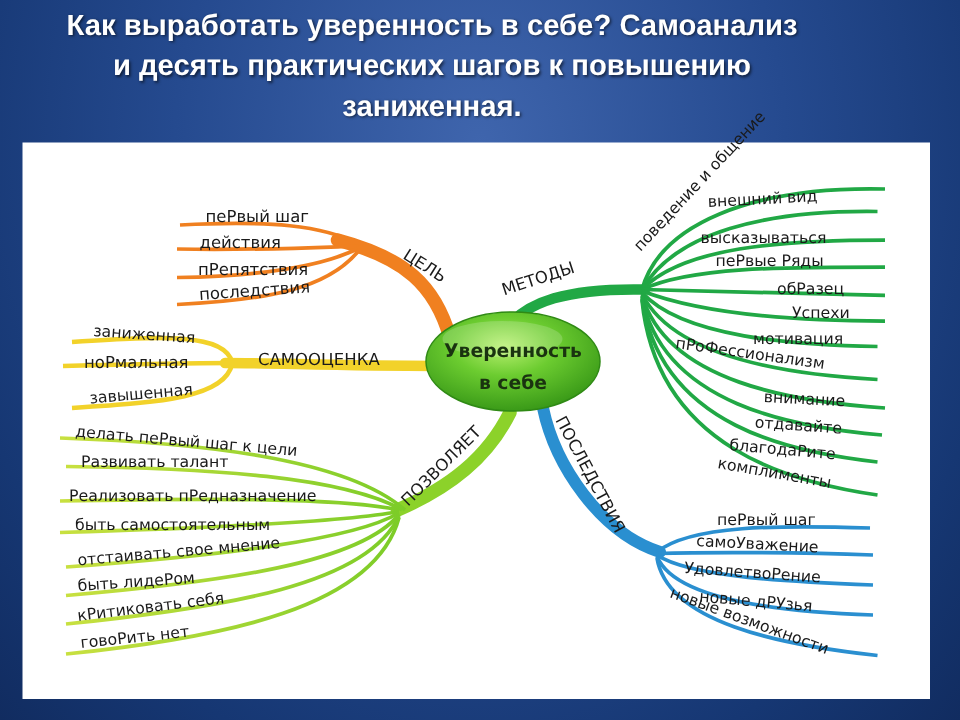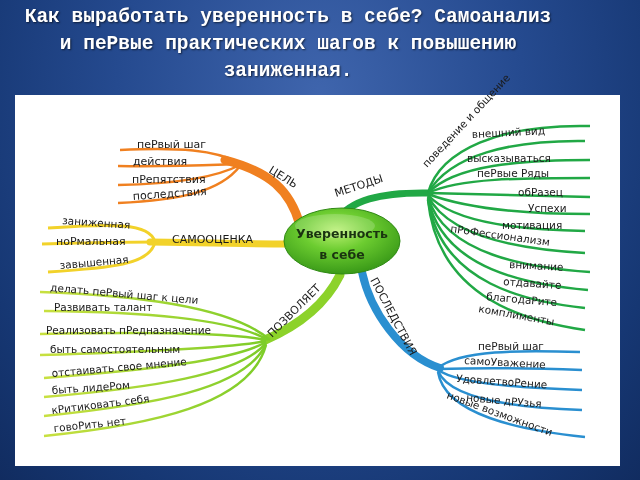--- a/index.html
+++ b/index.html
@@ -6,36 +6,36 @@
   body {
     width:640px; height:480px; overflow:hidden; position:relative;
     background: radial-gradient(ellipse at 50% 20%, #3f65ad 0%, #254a8f 45%, #163773 80%, #112c60 100%);
     font-family: "Liberation Serif", serif;
   }
   .title {
     position:absolute; left:0; top:4px; width:576px;
     text-align:center; color:#ffffff; font-weight:bold;
     font-size:19.5px; line-height:27px;
     text-shadow: 1px 1px 2px rgba(0,0,0,0.6);
-    font-family: Liberation Mono, monospace;
+    font-family: Liberation Sans, sans-serif;
   }
   .title span { display:block; }
   .panel {
     position:absolute; left:15px; top:95px; width:605px; height:371px;
     background:#ffffff;
   }
   svg { position:absolute; left:0; top:0; }
   .lbl { font-family:"DejaVu Sans", sans-serif; fill:#1a1a1a; }
 </style>
 </head>
 <body>
 
 <div class="title">
   <span>Как выработать уверенность в себе? Самоанализ</span>
-  <span>и пеРвые практических шагов к повышению</span>
+  <span>и десять практических шагов к повышению</span>
   <span>заниженная.</span>
 </div>
 
 <div class="panel"></div>
 
 <svg width="640" height="480" viewBox="0 0 640 480">
   <defs>
     <radialGradient id="nodeGrad" cx="45%" cy="35%" r="65%">
       <stop offset="0%" stop-color="#b8f070"></stop>
       <stop offset="45%" stop-color="#6ccc30"></stop>

